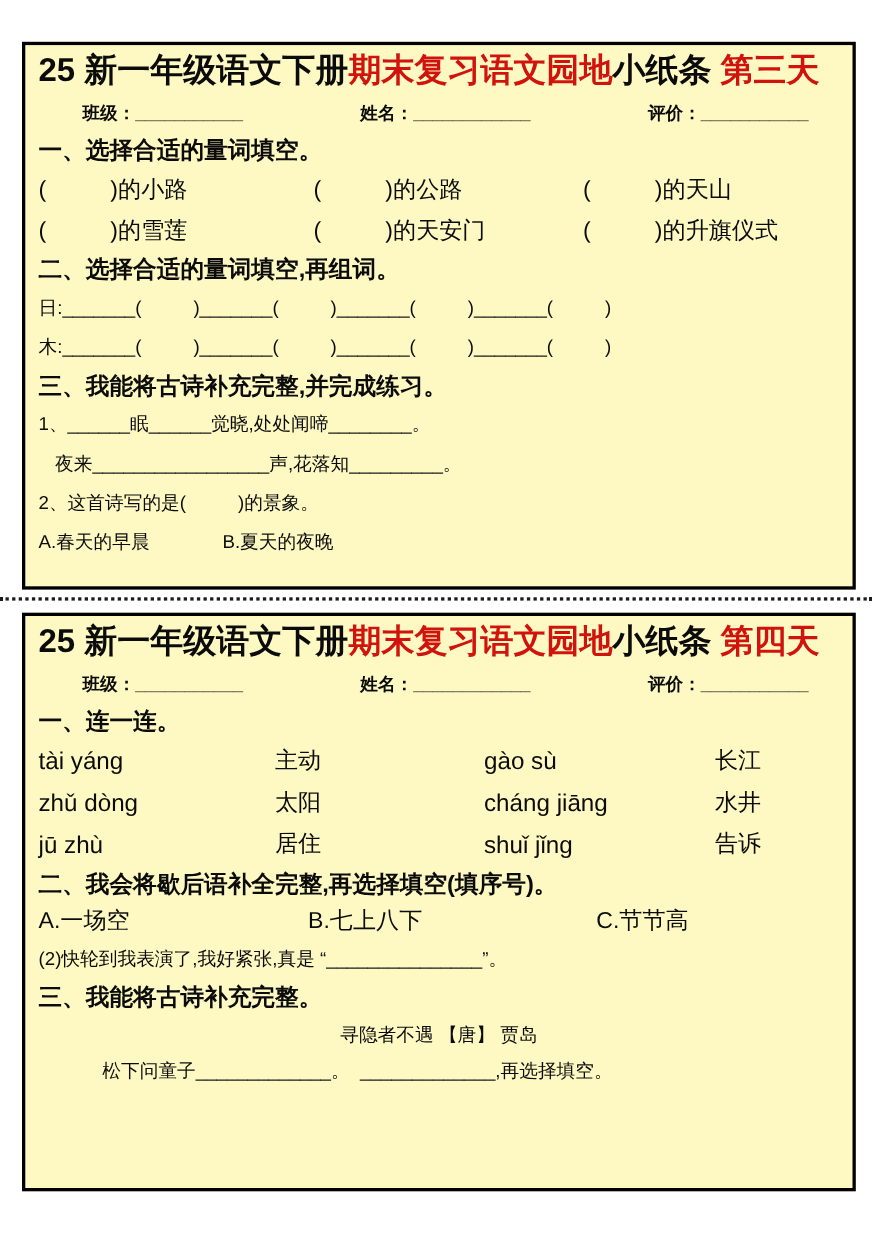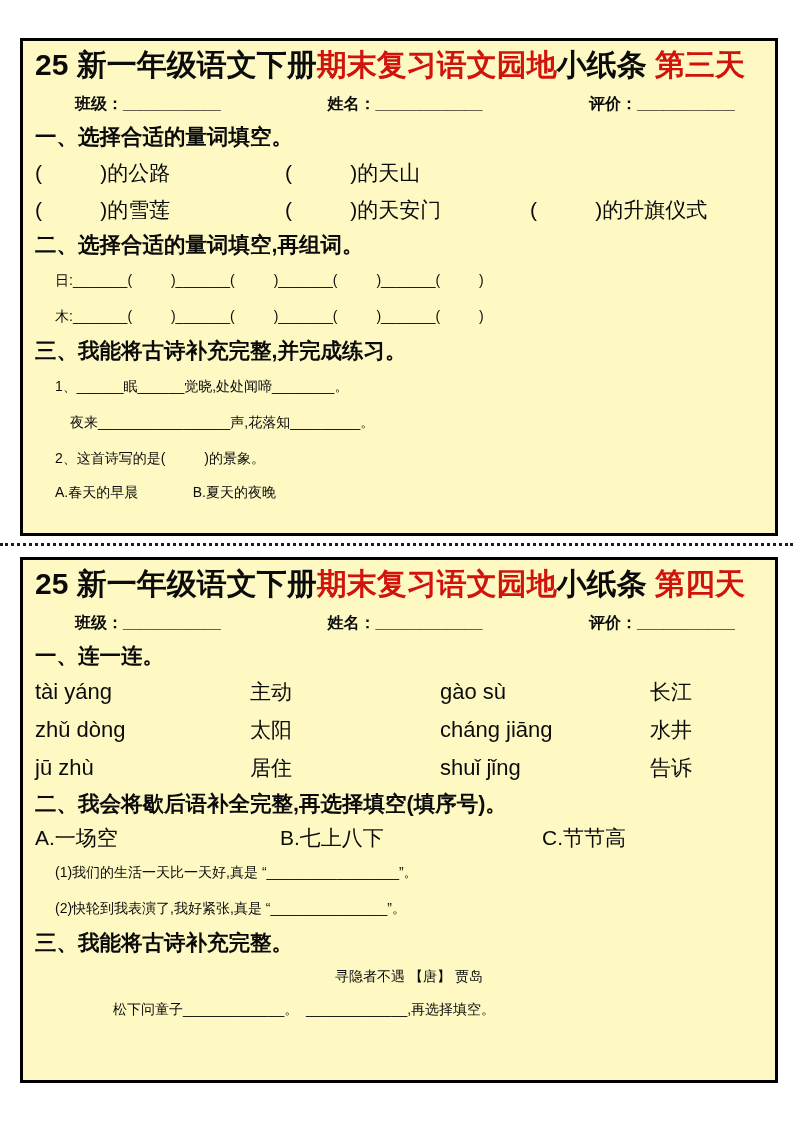--- a/index.html
+++ b/index.html
@@ -14,21 +14,21 @@
   .card1 { top:38px;  height:498px; }
   .card2 { top:557px; height:526px; }
   .divider { position:absolute; left:0; top:543px; width:793px; height:0; border-top:3px dotted #1c1c1c; }
 
   .card-title { margin:0; font-size:30px; font-weight:bold; line-height:44px; white-space:nowrap; letter-spacing:0; }
   .tk { color:#0b0b0b; }
   .tr { color:#d0140d; }
 
   .info { display:flex; justify-content:space-between; padding:0 28px 0 40px; font-size:16px; font-weight:bold; line-height:33px; white-space:pre; }
 
-  .line    { font-size:14px; line-height:36px; white-space:pre;margin-left:20px; }
+  .line    { font-size:17px; line-height:36px; white-space:pre; }
   .heading { font-size:21.5px; font-weight:bold; line-height:34px; white-space:pre; }
 
   .grid3 { display:grid; grid-template-columns:250px 245px 1fr; font-size:21px; line-height:37px; white-space:pre; }
   .grid3 span { white-space:pre; }
 
   .match { display:grid; grid-template-columns:215px 190px 210px 1fr; font-size:21px; line-height:38px; }
   .match .py { font-size:22px; }
 
   .opts { display:grid; grid-template-columns:245px 262px 1fr; font-size:21px; line-height:33px; white-space:pre; }
 
@@ -49,20 +49,21 @@
 
     <div class="info">
       <span>班级：___________</span>
       <span>姓名：____________</span>
       <span>评价：___________</span>
     </div>
 
     <div class="heading">一、选择合适的量词填空。</div>
 
     <div class="grid3">
+      <span>(          )的小路</span>
       <span>(          )的公路</span>
       <span>(          )的天山</span>
     </div>
     <div class="grid3">
       <span>(          )的雪莲</span>
       <span>(          )的天安门</span>
       <span>(          )的升旗仪式</span>
     </div>
 
     <div class="heading">二、选择合适的量词填空,再组词。</div>
@@ -110,21 +111,20 @@
       <span>告诉</span>
     </div>
 
     <div class="heading">二、我会将歇后语补全完整,再选择填空(填序号)。</div>
 
     <div class="opts">
       <span>A.一场空</span>
       <span>B.七上八下</span>
       <span>C.节节高</span>
     </div>
-    <div class="line">(1)我们的生活一天比一天好,真是 “_________________”。</div>
     <div class="line">(2)快轮到我表演了,我好紧张,真是 “_______________”。</div>
 
     <div class="heading">三、我能将古诗补充完整。</div>
     <div class="line tight center">寻隐者不遇 【唐】 贾岛</div>
     <div class="line tight indent2">松下问童子_____________。  _____________,再选择填空。</div>
   </section>
 
 </div>
 
 </body></html>

